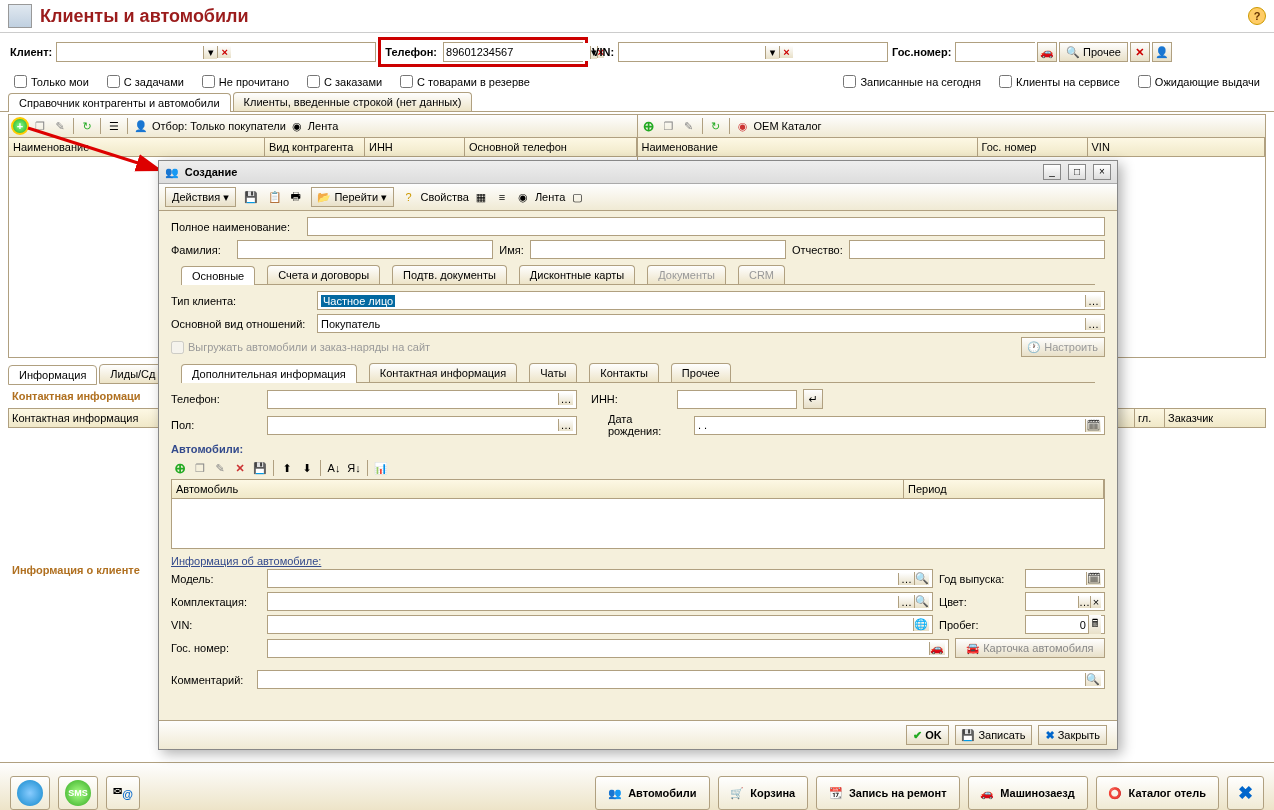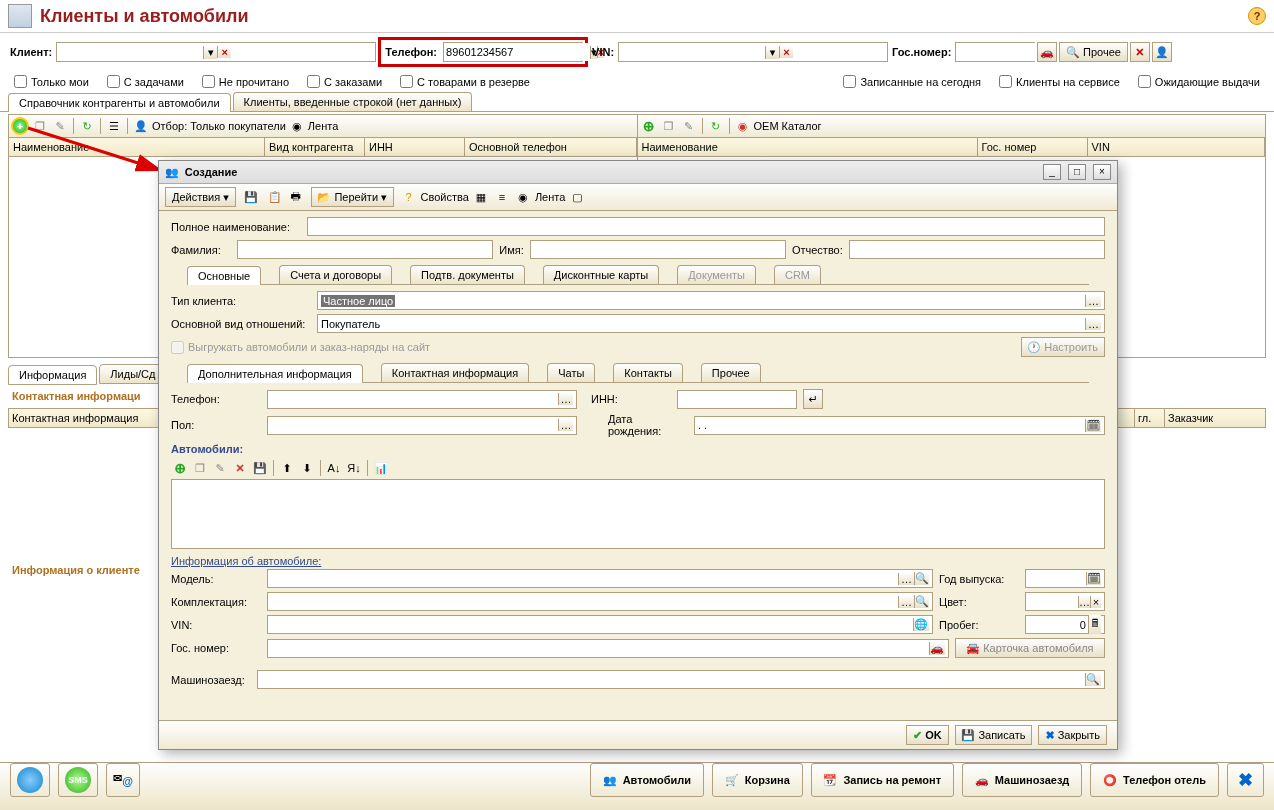--- a/index.html
+++ b/index.html
@@ -46,31 +46,31 @@
 .modal-title { background: linear-gradient(#eee,#ddd); padding: 3px 6px; display: flex; align-items: center; gap: 6px; border-bottom: 1px solid #aaa; }
 .modal-title .spacer { flex: 1; }
 .winbtn { width: 18px; height: 16px; border: 1px solid #888; background: linear-gradient(#fff,#ddd); text-align: center; line-height: 13px; cursor: pointer; margin-left: 1px; font-size: 10px; }
 .modal-toolbar { display: flex; align-items: center; gap: 3px; padding: 3px 6px; background: linear-gradient(#fefefe,#f0ead4); border-bottom: 1px solid #b0a080; }
 .modal-body { flex: 1; padding: 6px 12px; overflow: auto; }
 .formrow { display: flex; align-items: center; gap: 6px; margin-bottom: 4px; }
 .formrow label { width: auto; }
 .tfield { flex: 1; border: 1px solid #b0a080; background: #fff; height: 19px; padding: 0 3px; display: flex; align-items: center; }
 .tfield input { border: none; outline: none; width: 100%; height: 17px; }
 .tfield .dot3 { width: 16px; border-left: 1px solid #b0a080; text-align: center; cursor: pointer; background: linear-gradient(#fefefe,#e8e0c8); }
-.inner-tabs { display: flex; gap: 16px; margin: 6px 16px; border-bottom: 1px solid #b0a080; }
+.inner-tabs { display: flex; gap: 10px; margin: 6px 10px; border-bottom: 1px solid #b0a080; }
 .inner-tabs .tab.disabled { color: #999; }
 .link { color: #1a5fa0; text-decoration: underline; cursor: pointer; }
 .sub-section { color: #334a8c; margin: 6px 0 2px; }
 .cargrid { border: 1px solid #b0a080; background: #fff; height: 70px; display: flex; flex-direction: column; }
 .modal-footer { display: flex; align-items: center; justify-content: flex-end; gap: 6px; padding: 4px 10px; border-top: 1px solid #b0a080; background: linear-gradient(#fefefe,#f0ead4); }
-.footbar { position: absolute; left: 0; bottom: 0; right: 0; height: 48px; border-top: 1px solid #b0a080; background: linear-gradient(#fefefe,#ede4c8); display: flex; align-items: flex-start; padding: 0 10px; gap: 8px; }
+.footbar { position: absolute; left: 0; bottom: 0; right: 0; height: 48px; border-top: 1px solid #b0a080; background: linear-gradient(#fefefe,#ede4c8); display: flex; align-items: flex-end; padding: 0 10px; gap: 8px; }
 .footbtn { display: inline-flex; align-items: center; gap: 6px; border: 1px solid #b0a080; background: linear-gradient(#fff,#f0ead4); height: 34px; padding: 0 12px; border-radius: 3px; cursor: pointer; font-weight: bold; font-size: 13px; }
 .footbar .spacer { flex: 1; }
 .circle-icon { width: 26px; height: 26px; border-radius: 50%; }
-.sel-hl { background: #737373; color: #fff; padding: 0 2px; }
+.sel-hl { background: #0369a1; color: #fff; padding: 0 2px; }
 .add-circle { width:18px;height:18px;border-radius:50%;background:radial-gradient(#8f8,#2a2);color:#fff;display:inline-flex;align-items:center;justify-content:center;font-weight:bold;border:2px solid #fc0; }
 </style>
 </head>
 <body>
 
 <div class="header">
   <div class="header-icon"></div>
   <div class="header-title">Клиенты и автомобили</div>
   <div class="help-icon">?</div>
 </div>
@@ -346,20 +346,24 @@
       <span class="sep"></span>
       <span class="t-icon">⬆</span>
       <span class="t-icon">⬇</span>
       <span class="sep"></span>
       <span class="t-icon">A↓</span>
       <span class="t-icon">Я↓</span>
       <span class="sep"></span>
       <span class="t-icon">📊</span>
     </div>
     <div class="cargrid">
+      <div class="gridhead">
+        <div class="col" style="flex:1">Автомобиль</div>
+        <div class="col" style="width:200px">Период</div>
+      </div>
       <div style="flex:1"></div>
     </div>
 
     <div class="sub-section link">Информация об автомобиле:</div>
 
     <div class="formrow">
       <label style="width:90px">Модель:</label>
       <div class="tfield" style="flex:1">
           <input style="">
           <div class="dot3">…</div>
@@ -400,21 +404,21 @@
     <div class="formrow">
       <label style="width:90px">Гос. номер:</label>
       <div class="tfield" style="flex:1">
           <input style="">
           <div class="dot3">🚗</div>
         </div>
       <div class="btn" style="width:150px;justify-content:center;color:#888">🚘 <span>Карточка автомобиля</span></div>
     </div>
     <div style="height:8px"></div>
     <div class="formrow">
-      <label style="width:80px">Машинозаезд:</label>
+      <label style="width:80px">Комментарий:</label>
       <div class="tfield">
           <input style="">
           <div class="dot3">🔍</div>
         </div>
     </div>
   </div>
   <div class="modal-footer">
     <div class="btn">
         <span style="color:#2a2;font-weight:bold">✔</span> 
         <b>OK</b>
@@ -449,18 +453,18 @@
   <div class="footbtn">
       <span>📆</span>
       <span>Запись на ремонт</span>
     </div>
   <div class="footbtn">
       <span>🚗</span>
       <span>Машинозаезд</span>
     </div>
   <div class="footbtn">
       <span>⭕</span>
-      <span>Телефон отель</span>
+      <span>Каталог отель</span>
     </div>
   <div class="footbtn" style="padding:0 10px">
       <span style="color:#06c;font-size:18px;font-weight:bold">✖</span>
     </div>
 </div>
 
 </body></html>

